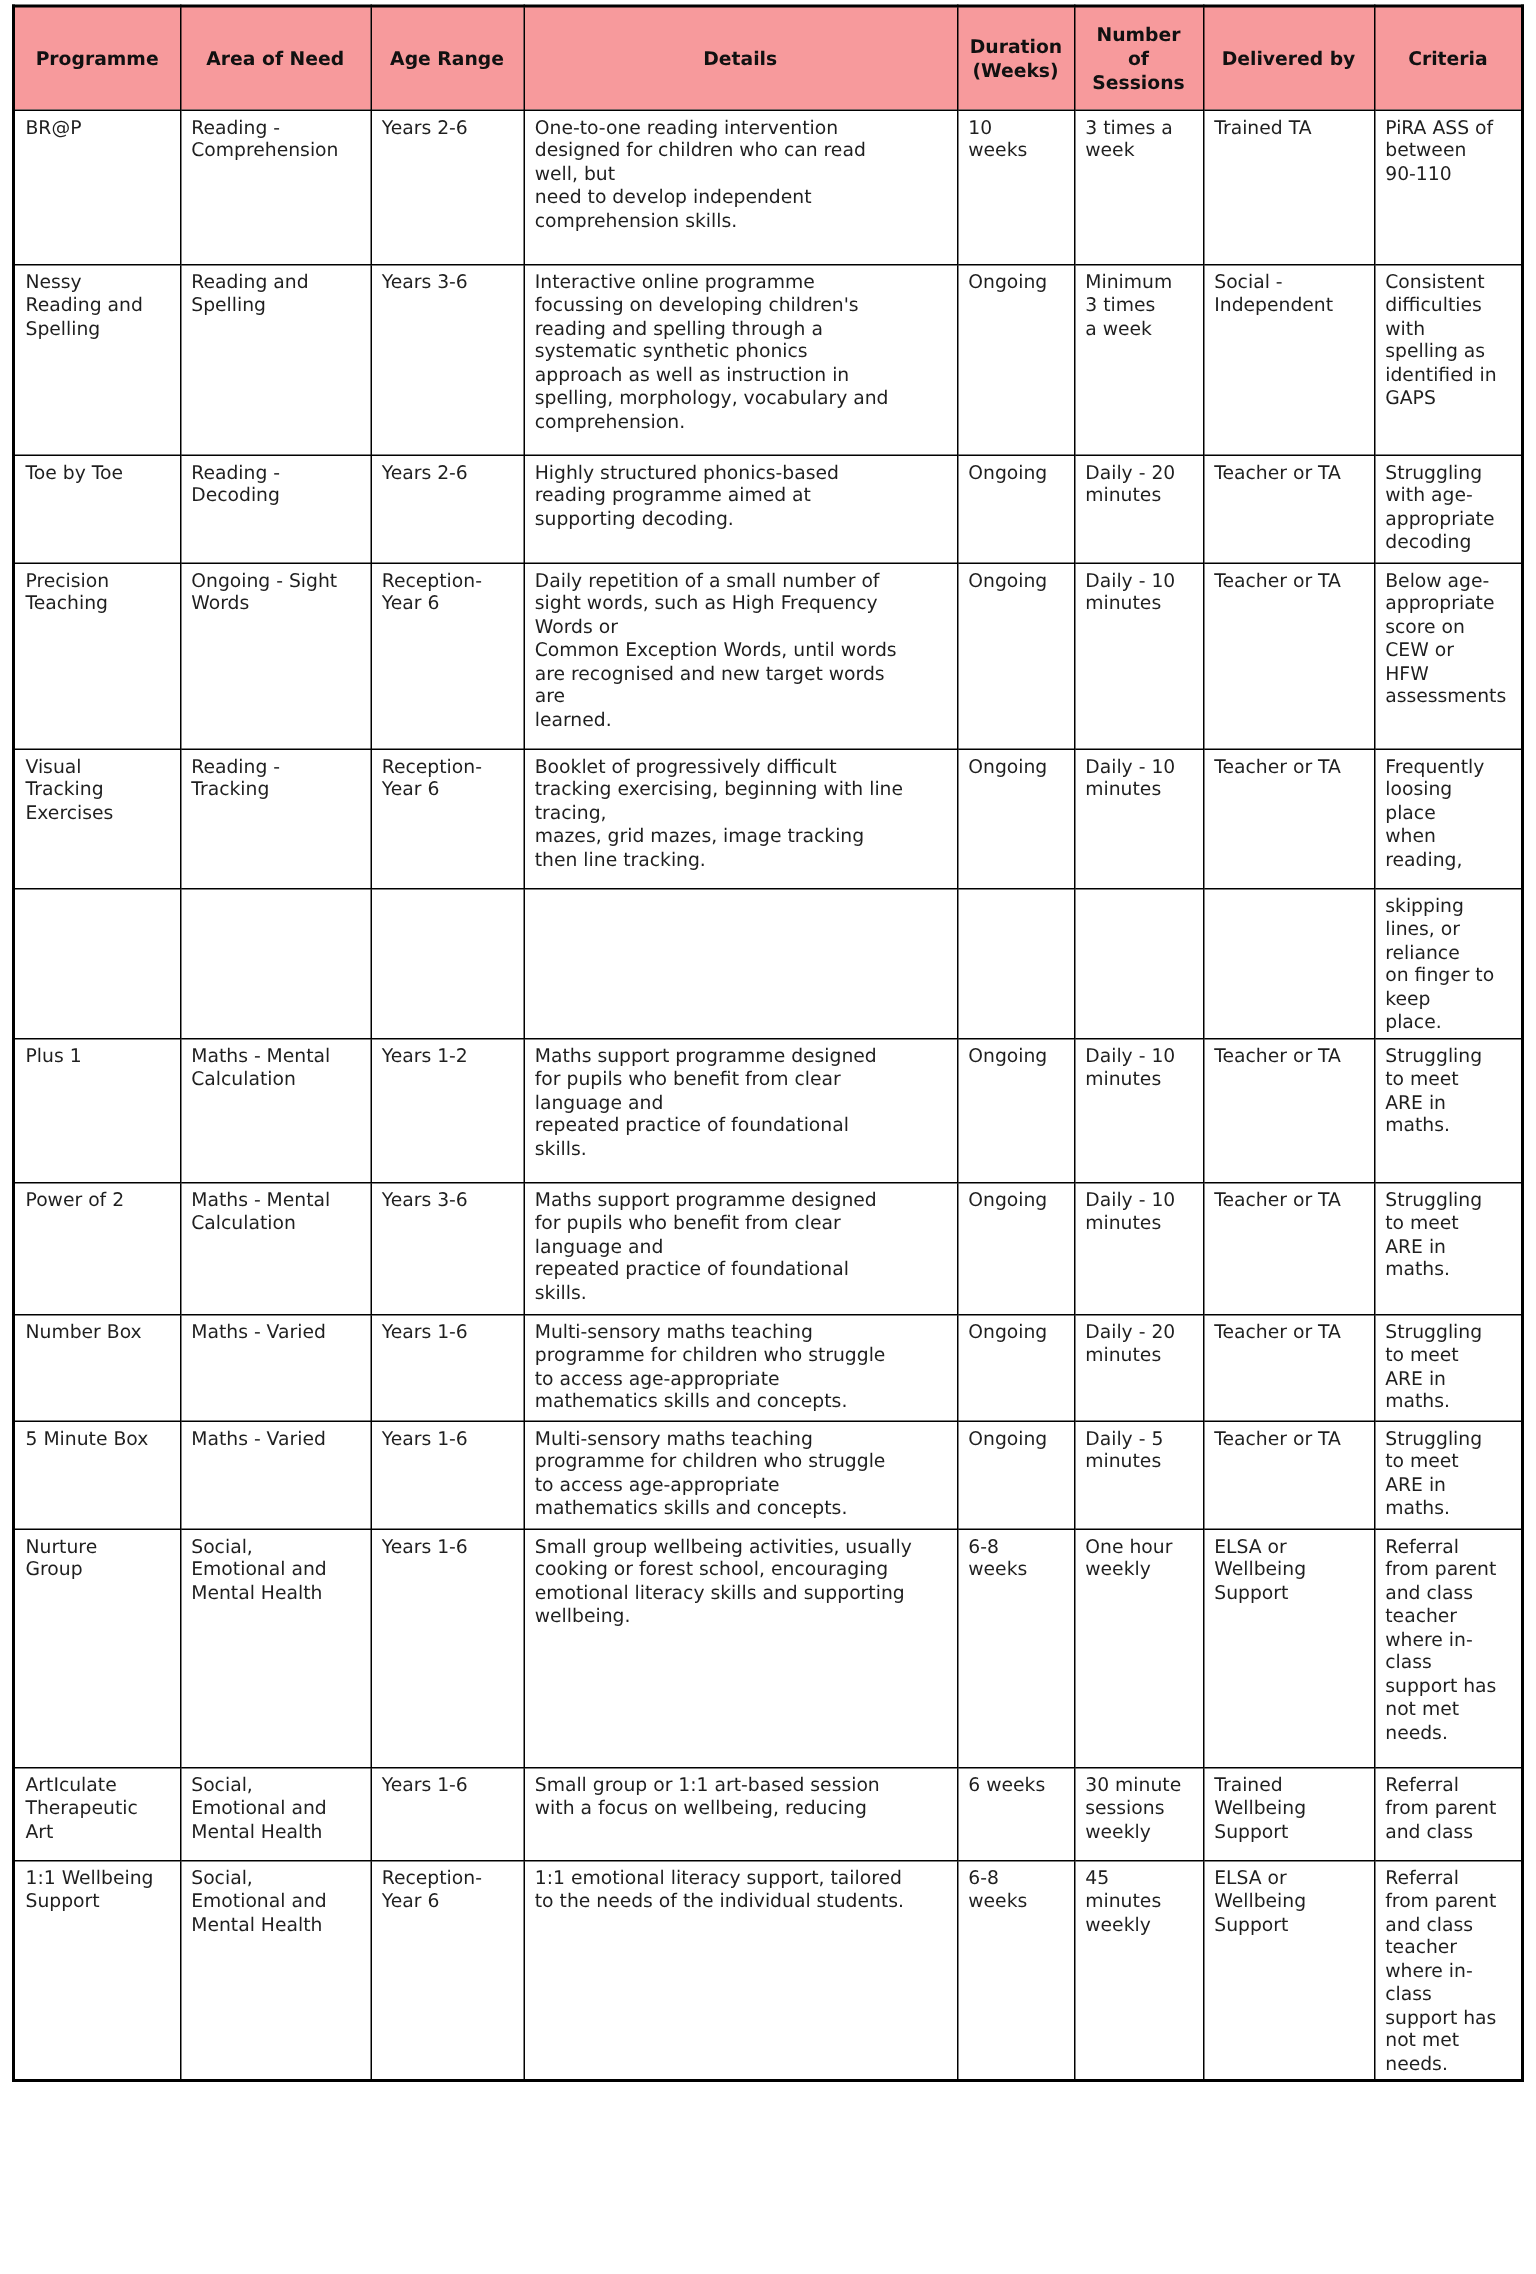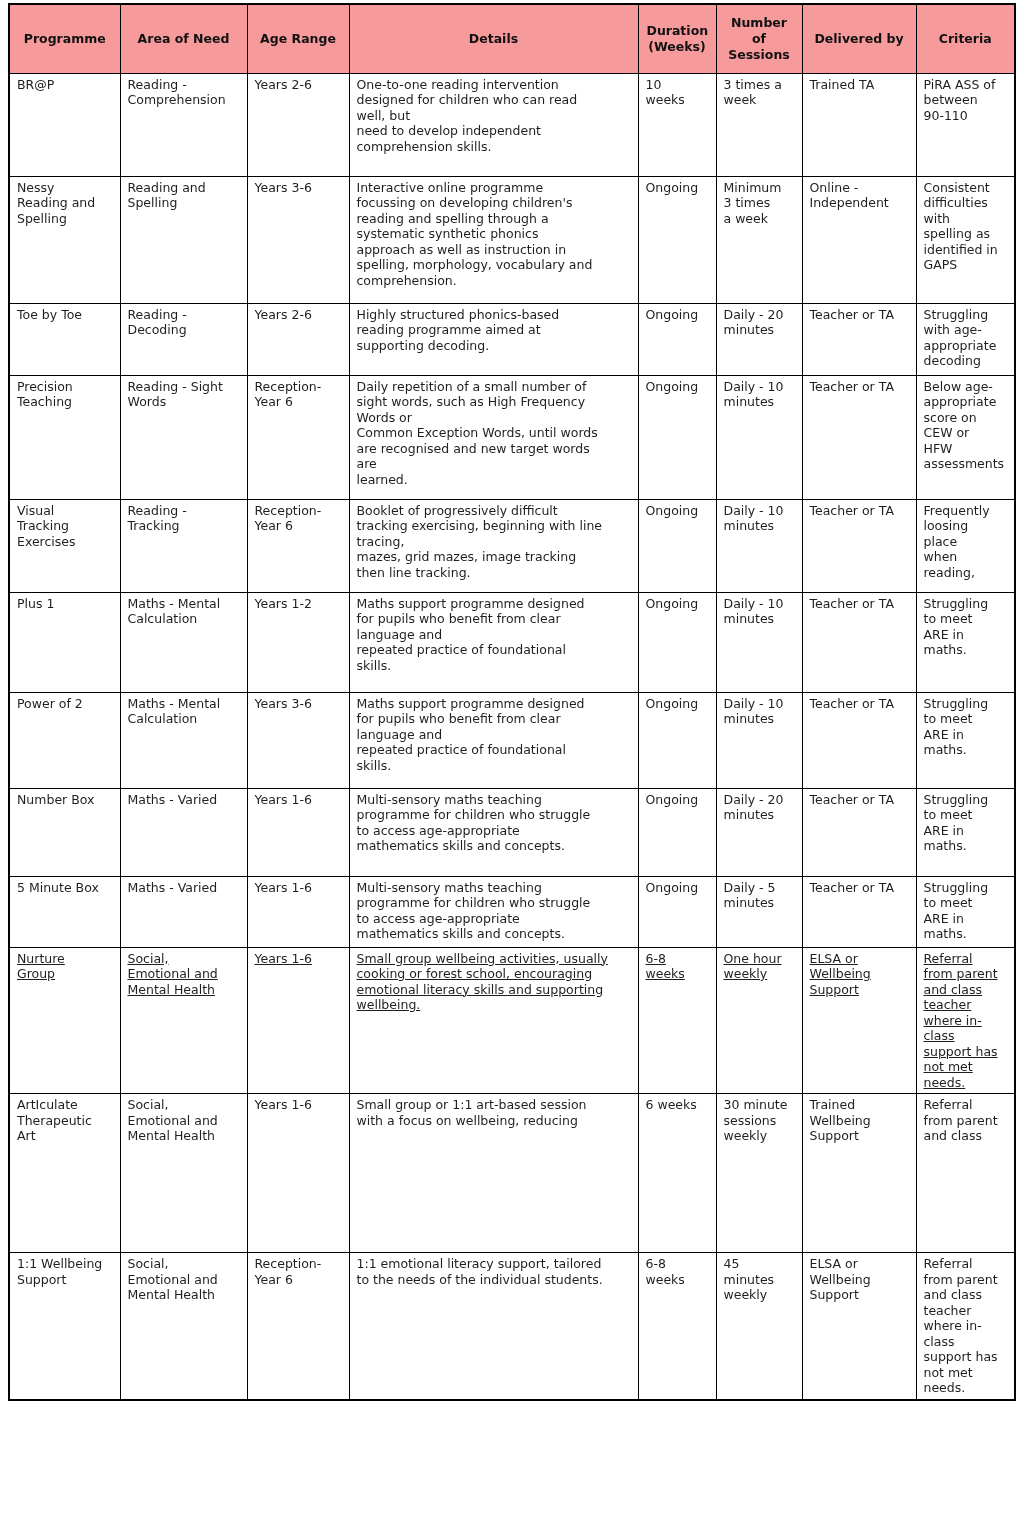--- a/index.html
+++ b/index.html
@@ -54,21 +54,21 @@
   thead tr { height: 69px; }
   tbody tr:nth-child(1)  { height: 103px; padding-left: 35px; }
   tbody tr:nth-child(2)  { height: 127px; }
   tbody tr:nth-child(3)  { height: 72px;  }
   tbody tr:nth-child(4)  { height: 124px; margin-top: 48px; }
   tbody tr:nth-child(5)  { height: 93px;  }
   tbody tr:nth-child(6)  { height: 100px; }
   tbody tr:nth-child(7)  { height: 96px; margin-left: 10px;  }
   tbody tr:nth-child(8)  { height: 88px;  }
   tbody tr:nth-child(9)  { height: 71px;  }
-  tbody tr:nth-child(10) { height: 72px; text-decoration: underline;  }
+  tbody tr:nth-child(10) { height: 72px;  }
   tbody tr:nth-child(11) { height: 159px; }
   tbody tr:nth-child(12) { height: 62px;  }
   tbody tr:nth-child(13) { height: 106px; }
   tbody tr:nth-child(14) { height: 166px; font-weight: bold; }
 </style>
 </head>
 <body>
 
 <div class="page">
   <table class="provision">
@@ -125,21 +125,21 @@
 focussing on developing children's
 reading and spelling through a
 systematic synthetic phonics
 approach as well as instruction in
 spelling, morphology, vocabulary and
 comprehension.</td>
           <td>Ongoing</td>
           <td>Minimum
 3 times
 a week</td>
-          <td>Online -
+          <td>Social -
 Independent</td>
           <td>Consistent
 difficulties
 with
 spelling as
 identified in
 GAPS</td>
         </tr>
         <tr>
           <td>Toe by Toe</td>
@@ -154,21 +154,21 @@
 minutes</td>
           <td>Teacher or TA</td>
           <td>Struggling
 with age-
 appropriate
 decoding</td>
         </tr>
         <tr>
           <td>Precision
 Teaching</td>
-          <td>Reading - Sight
+          <td>Ongoing - Sight
 Words</td>
           <td>Reception-
 Year 6</td>
           <td>Daily repetition of a small number of
 sight words, such as High Frequency
 Words or
 Common Exception Words, until words
 are recognised and new target words
 are
 learned.</td>
@@ -198,20 +198,35 @@
 then line tracking.</td>
           <td>Ongoing</td>
           <td>Daily - 10
 minutes</td>
           <td>Teacher or TA</td>
           <td>Frequently
 loosing
 place
 when
 reading,</td>
+        </tr>
+        <tr>
+          <td></td>
+          <td></td>
+          <td></td>
+          <td></td>
+          <td></td>
+          <td></td>
+          <td></td>
+          <td>skipping
+lines, or
+reliance
+on finger to
+keep
+place.</td>
         </tr>
         <tr>
           <td>Plus 1</td>
           <td>Maths - Mental
 Calculation</td>
           <td>Years 1-2</td>
           <td>Maths support programme designed
 for pupils who benefit from clear
 language and
 repeated practice of foundational

